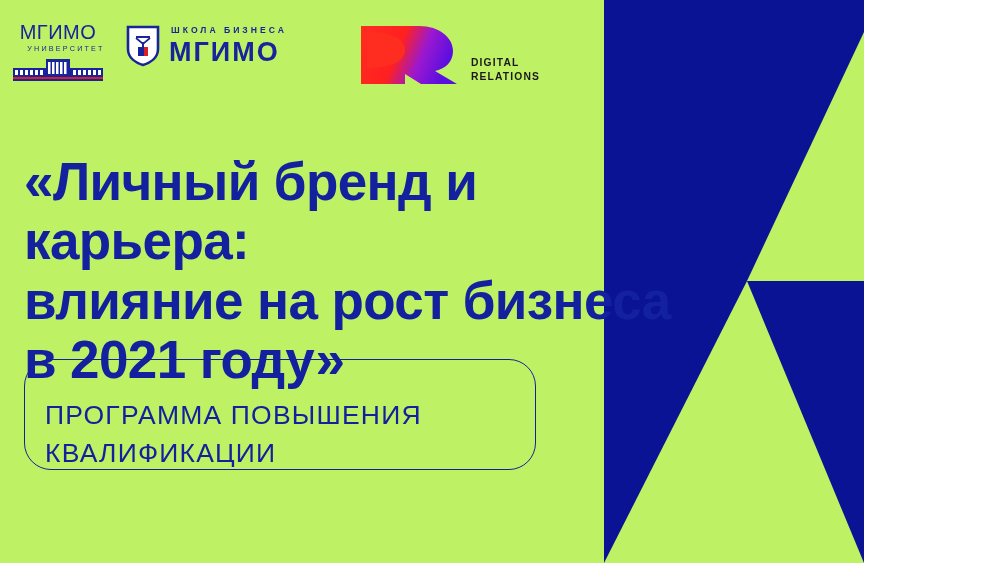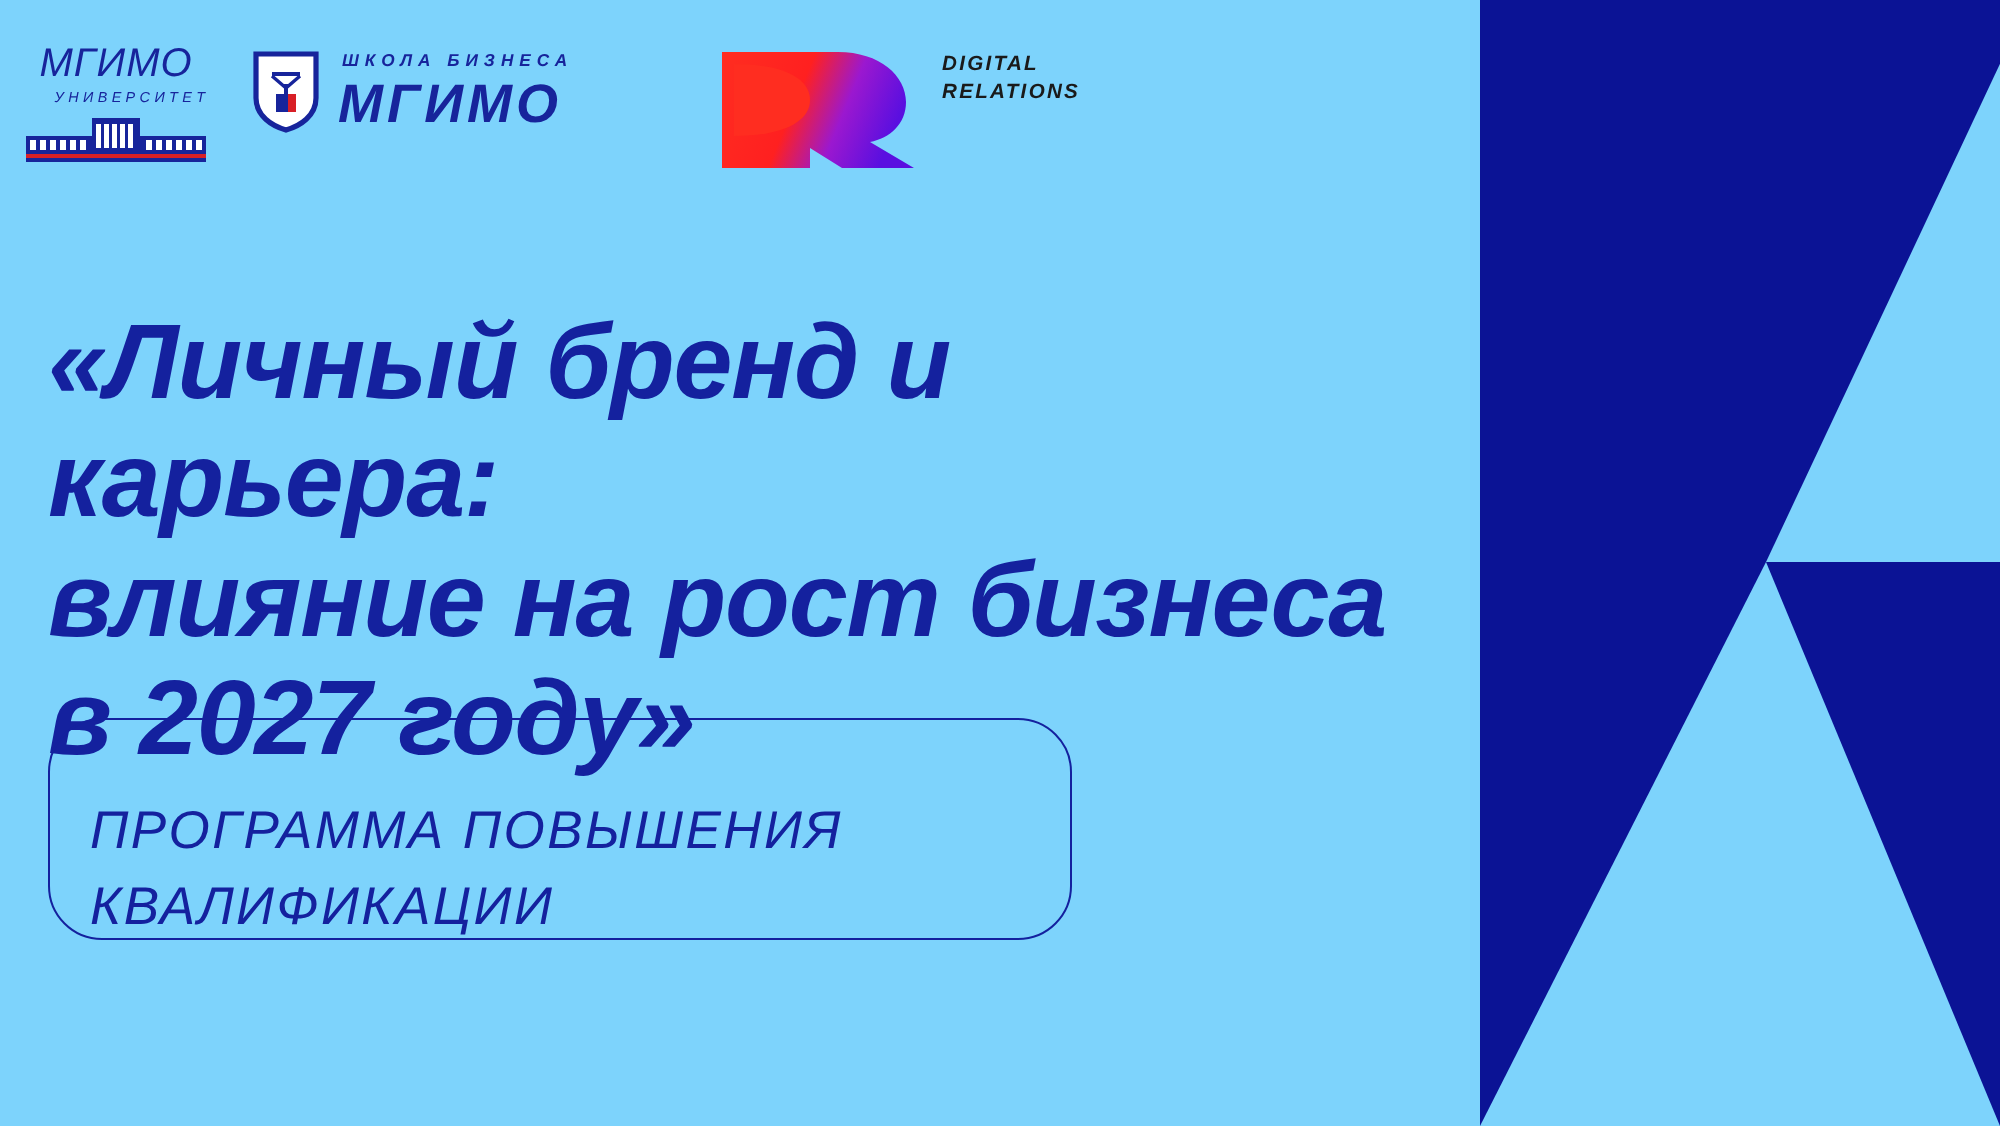--- a/index.html
+++ b/index.html
@@ -8,25 +8,24 @@
     padding: 0;
     background: #ffffff;
   }
   body {
     font-family: "Liberation Sans", sans-serif;
     -webkit-font-smoothing: antialiased;
   }
 
   #slide {
     position: relative;
-    width: 1000px;
+    width: 864px;
     height: 563px;
-    background: #7dd3fc;
+    background: #bef264;
     overflow: hidden;
-    font-style: italic;
   }
 
   
   #graphic {
     position: absolute;
     top: 0;
     right: 0;
     width: 280px;
     height: 563px;
     display: block;
@@ -110,21 +109,21 @@
     letter-spacing: 2.0px;
     color: #17249b;
     line-height: 1;
     margin-top: 4px;
   }
 
   
   #logo-digital-relations {
     left: 316px;
     top: 26px;
-    align-items: flex-start;
+    align-items: flex-end;
     padding-left: 45px;
   }
   #logo-digital-relations .dr-mark {
     width: 96px;
     height: 58px;
     flex: 0 0 auto;
   }
   #logo-digital-relations .dr-text {
     margin-left: 14px;
     display: flex;
@@ -305,20 +304,20 @@
         <span>DIGITAL</span>
         <span>RELATIONS</span>
       </div>
     </div>
 
 
   </div>
 
   <div id="headline">«Личный бренд и карьера:
 влияние на рост бизнеса
-в 2027 году»</div>
+в 2021 году»</div>
 
   <div id="badge">
     <div id="badge-text">ПРОГРАММА ПОВЫШЕНИЯ
 КВАЛИФИКАЦИИ</div>
   </div>
 
 </div>
 
 </body></html>

